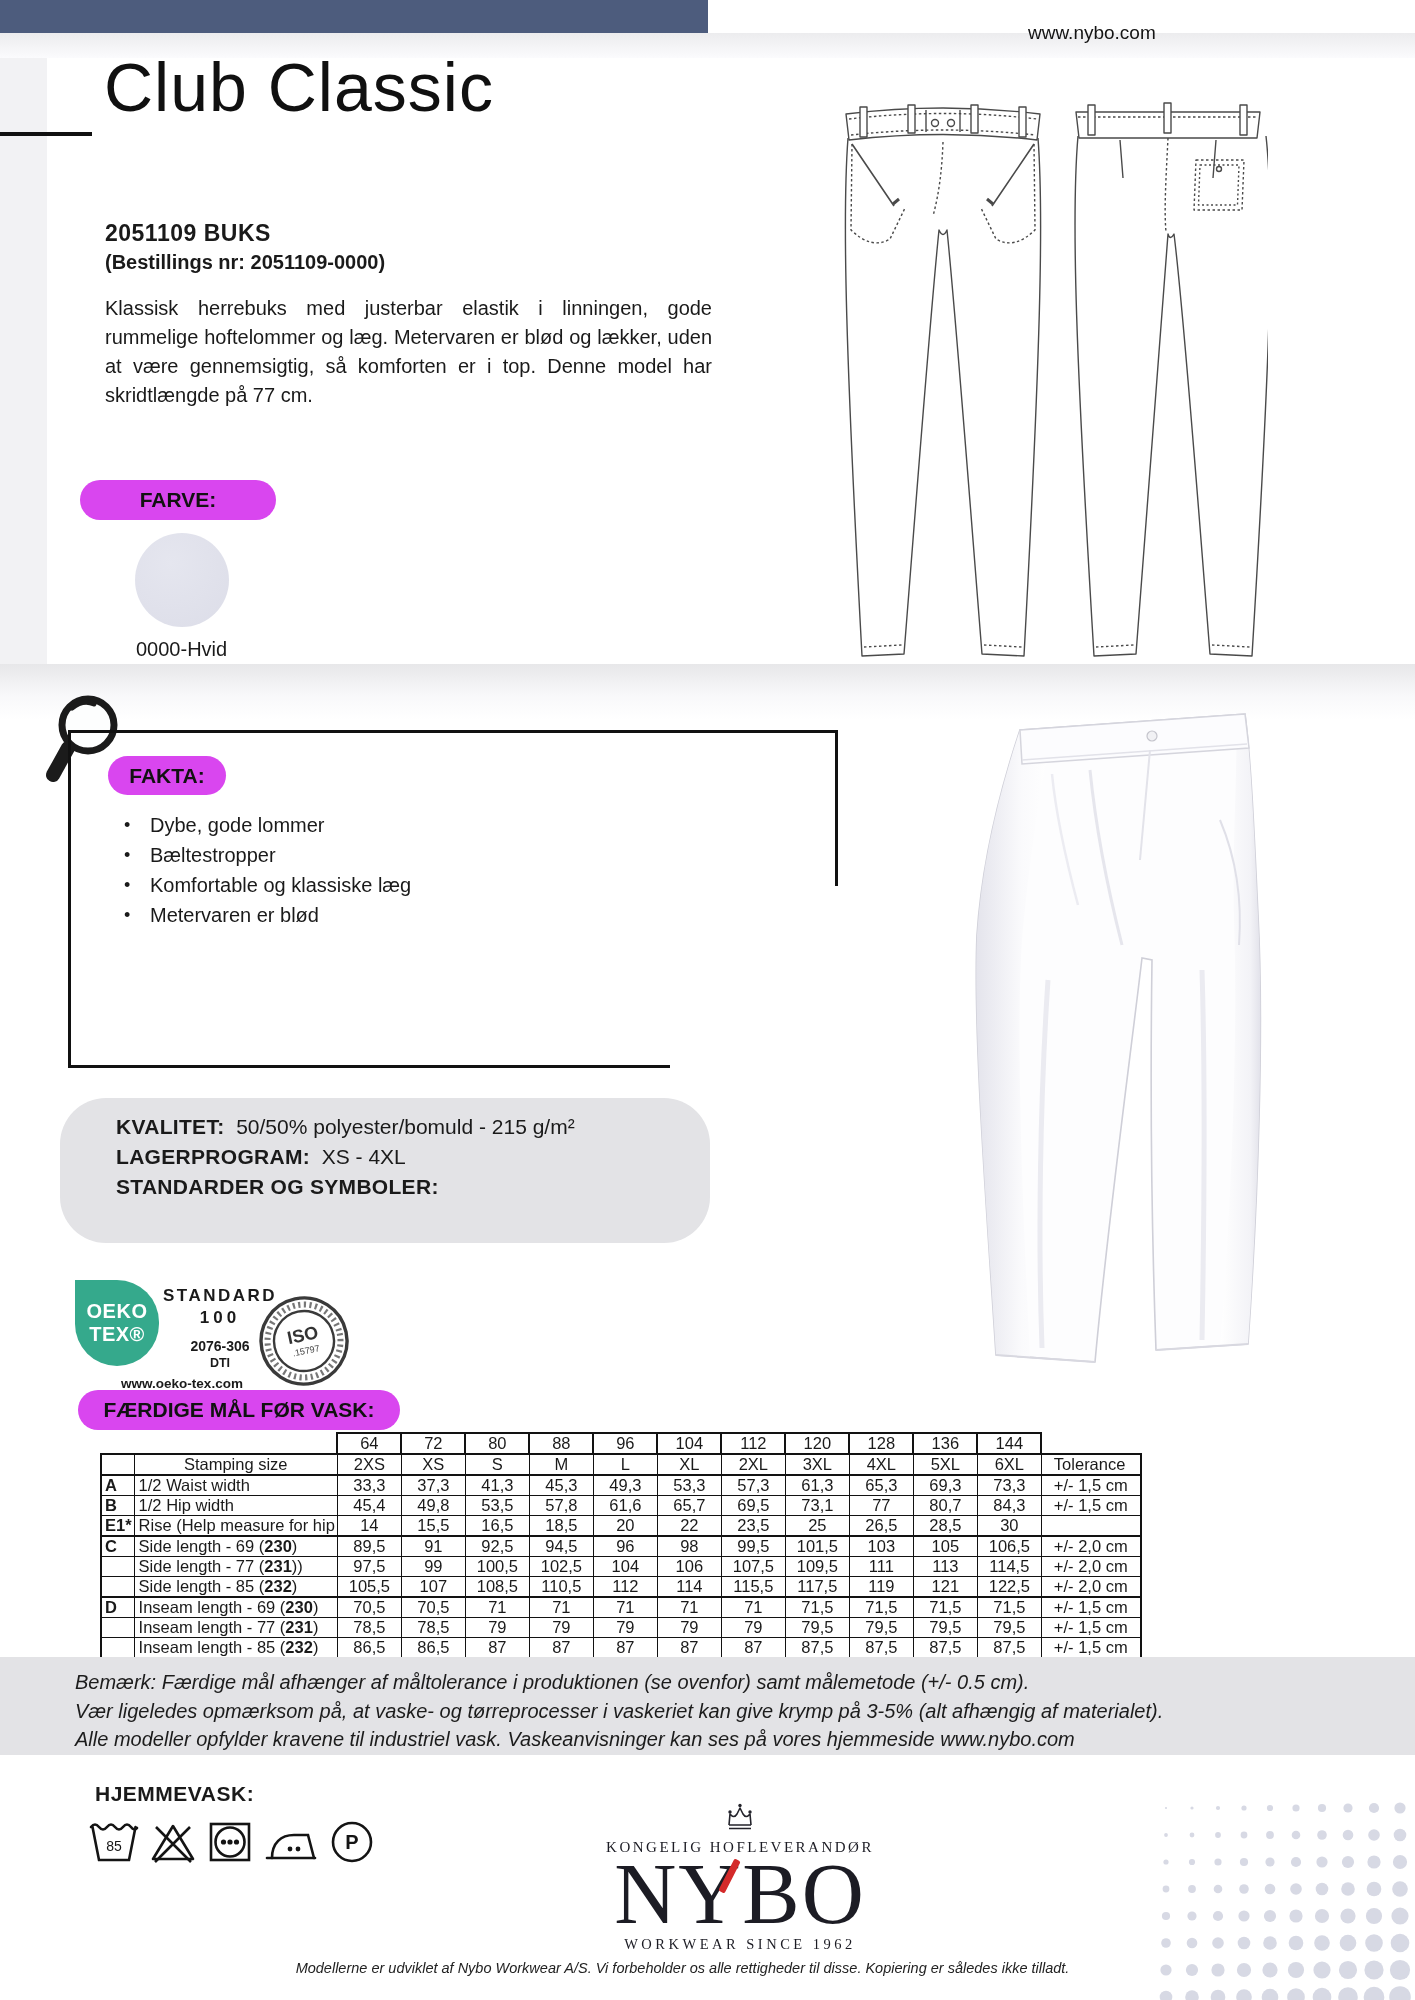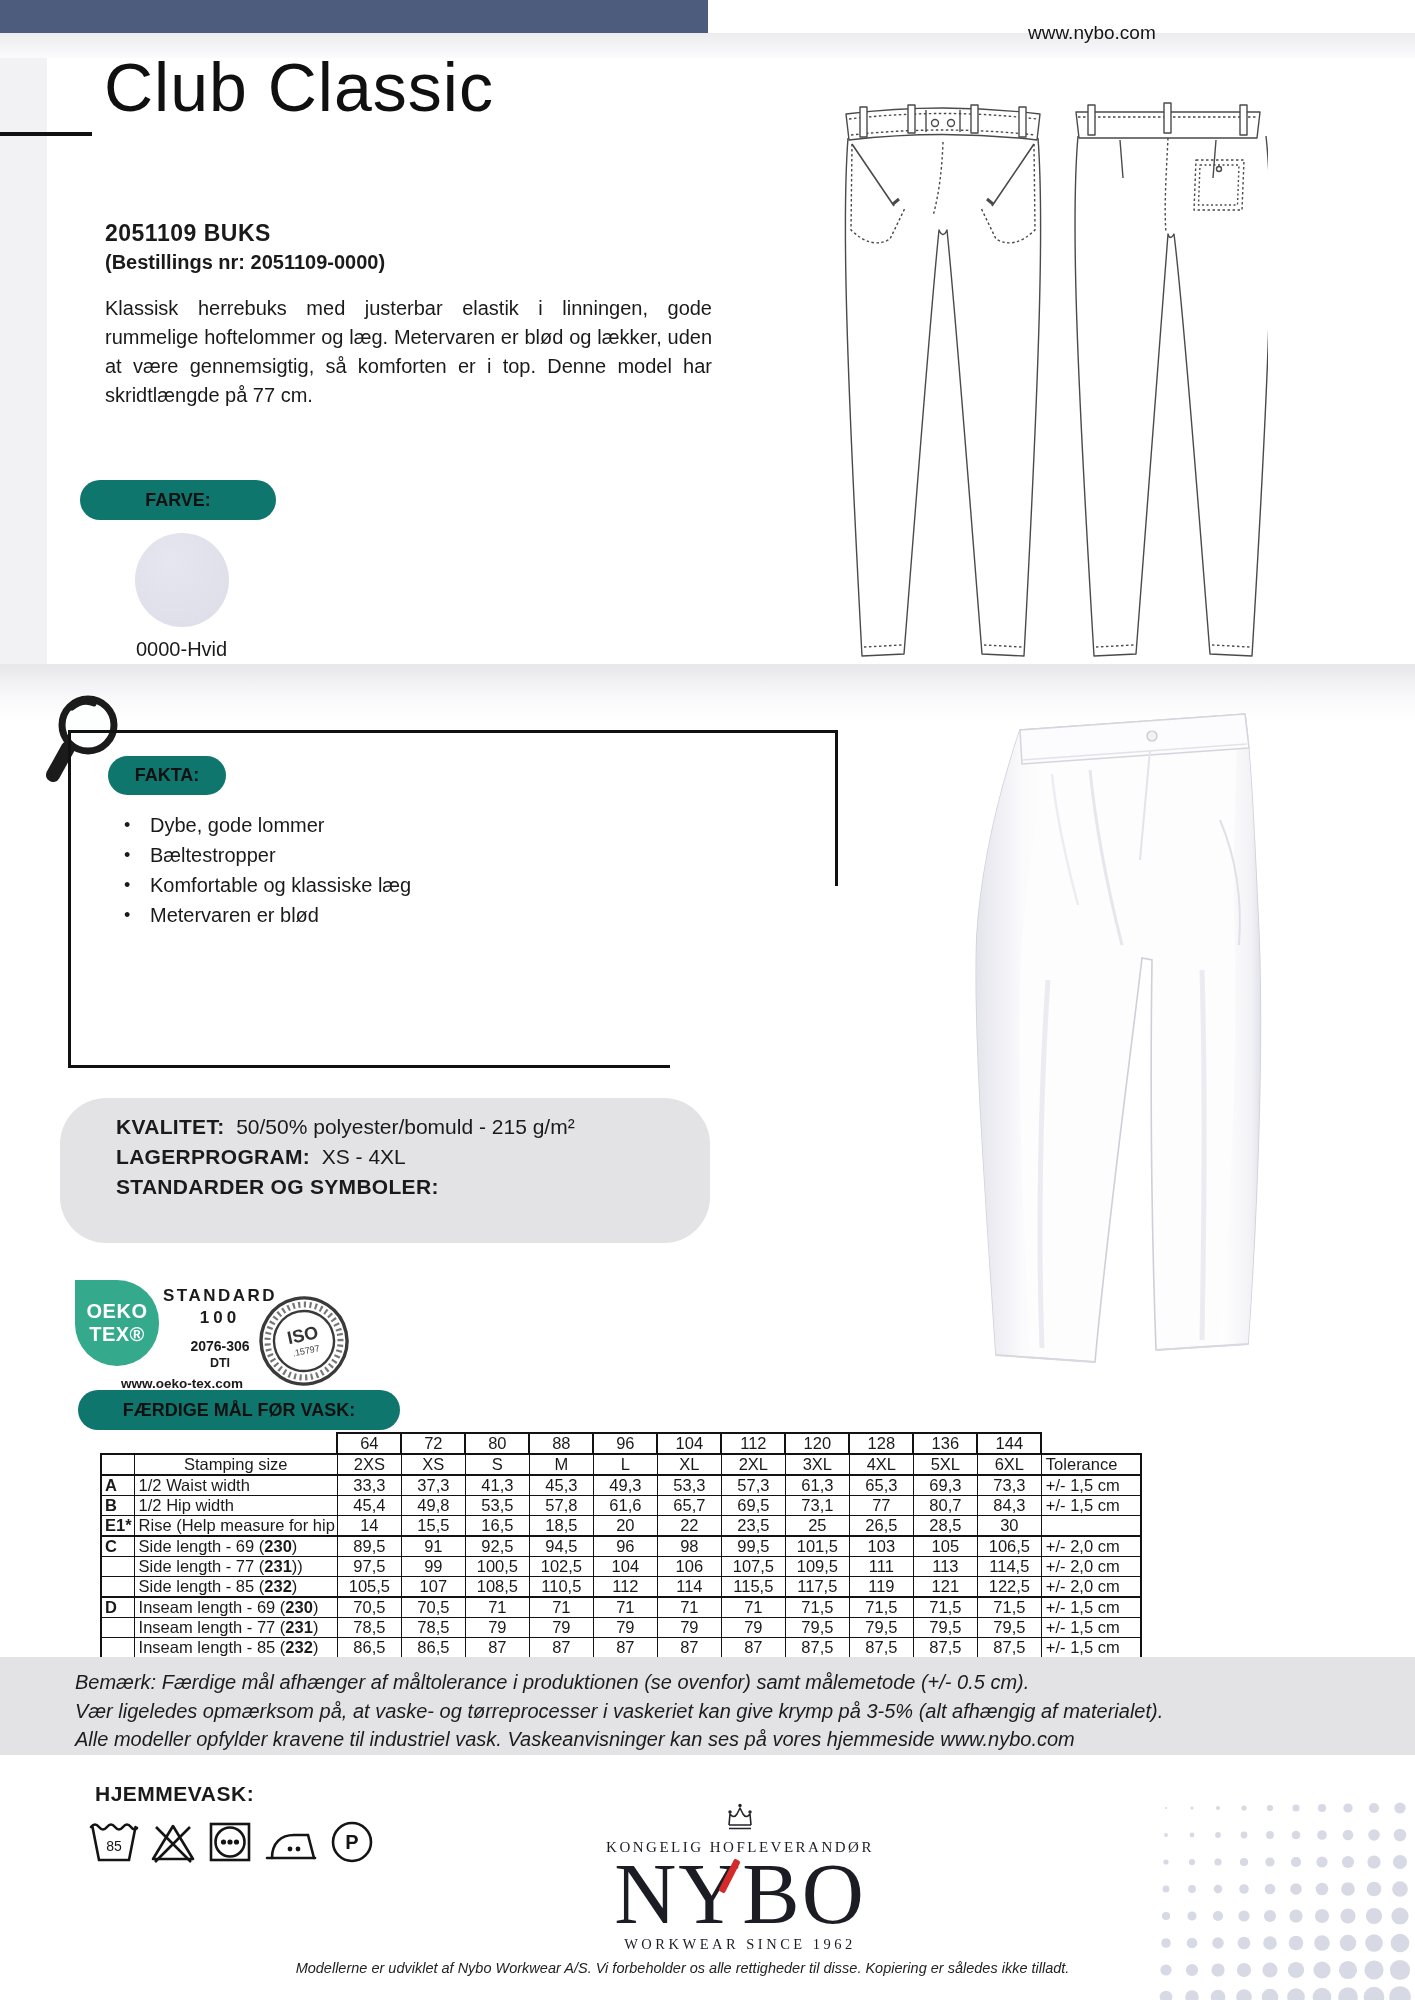--- a/index.html
+++ b/index.html
@@ -13,22 +13,22 @@
   #leftstrip{left:0;top:58px;width:47px;height:606px;background:#f2f2f4;}
   #midband{left:0;top:664px;width:1415px;height:56px;background:linear-gradient(#e7e7e9,#f8f8fa 55%,#ffffff);}
   #website{left:1028px;top:22px;font-size:19px;color:#141414;}
   
   #title-line{left:0;top:132px;width:92px;height:4px;background:#111;}
   #collection-title{left:104px;top:48px;font-size:68px;letter-spacing:1px;color:#101010;}
   #product-code{left:105px;top:220px;font-size:23px;font-weight:bold;letter-spacing:.5px;}
   #order-no{left:105px;top:251px;font-size:20px;font-weight:bold;}
   #description{left:105px;top:294px;width:607px;font-size:20px;line-height:29px;text-align:justify;}
   
-  .pill{background:#0f766e;border-radius:22px;display:flex;align-items:center;justify-content:center;
-        font-weight:bold;font-size:18px;color:#111;}
+  .pill{background:#d946ef;border-radius:22px;display:flex;align-items:center;justify-content:center;
+        font-weight:bold;font-size:21px;color:#111;}
   #farve-pill{left:80px;top:480px;width:196px;height:40px;}
   #fakta-pill{left:108px;top:756px;width:118px;height:39px;}
   #maal-pill{left:78px;top:1390px;width:322px;height:40px;}
   
   #swatch{left:135px;top:533px;width:94px;height:94px;border-radius:50%;
           background:radial-gradient(circle at 38% 32%,#e4e5ee,#d7d8e4);}
   #swatch-label{left:136px;top:638px;font-size:20px;text-align:center;}
   
   .bline{background:#111;}
   #fakta-l-top{left:68px;top:730px;width:770px;height:3px;}
@@ -58,21 +58,21 @@
   .mtable td{border:1.6px solid #121212;height:19px;padding:0 2px;text-align:center;
              line-height:19px;background:#fff;overflow:hidden;white-space:nowrap;}
   .mtable td.nb{border:none;background:transparent;}
   .mtable tr.r1 td:not(.nb){border-width:2.6px;}
   .mtable tr.r2 td{border-top-width:2.6px;border-bottom-width:2.6px;}
   .mtable tr.r2 td:first-child{border-left-width:2.8px;}
   .mtable tr.thick td{border-top-width:2.6px;}
   .mtable tr.last td{border-bottom-width:2.8px;}
   .mtable td.code{font-weight:bold;text-align:left;border-left-width:2.8px;padding-left:3px;}
   .mtable td.lbl{text-align:left;padding-left:4px;}
-  .mtable td.tol{text-align:left;border-right-width:2.8px;padding-left:4px;margin-top:28px;}
+  .mtable td.tol{text-align:left;border-right-width:2.8px;padding-left:12px;margin-top:28px;}
   
   #remark-band{left:0;top:1657px;width:1415px;height:98px;background:#e3e3e6;}
   #remark-text{left:75px;top:1668px;width:1300px;font-style:italic;font-size:20px;line-height:28.5px;color:#1c1c1c;}
   
   #homewash-heading{left:95px;top:1782px;font-size:21px;font-weight:bold;letter-spacing:.5px;}
   #care-icons{left:88px;top:1818px;display:flex;gap:9px;align-items:flex-end;}
   
   #brand{left:520px;top:1802px;width:440px;text-align:center;font-family:"Liberation Serif",serif;color:#1c1c24;}
   #brand-royal{font-size:15px;letter-spacing:2.5px;margin-top:3px;font-family:Liberation Serif, serif;}
   #nybo-wrap{position:relative;display:inline-block;margin-top:-6px;}

